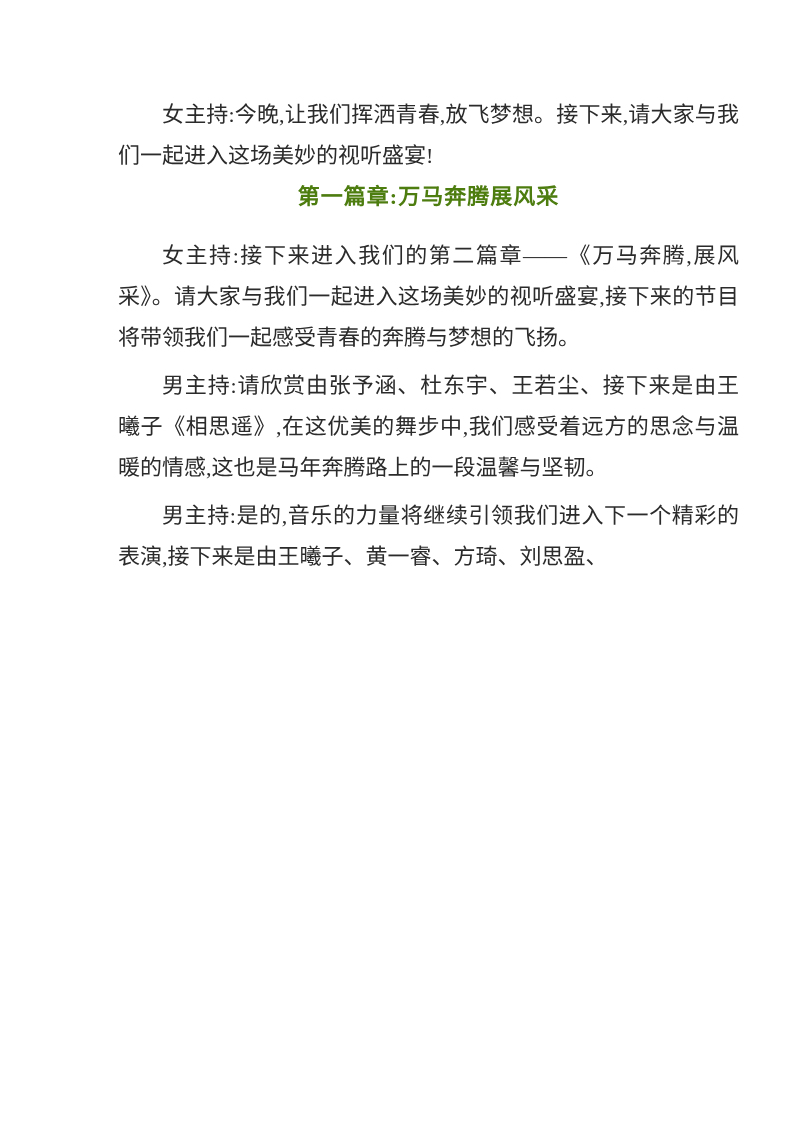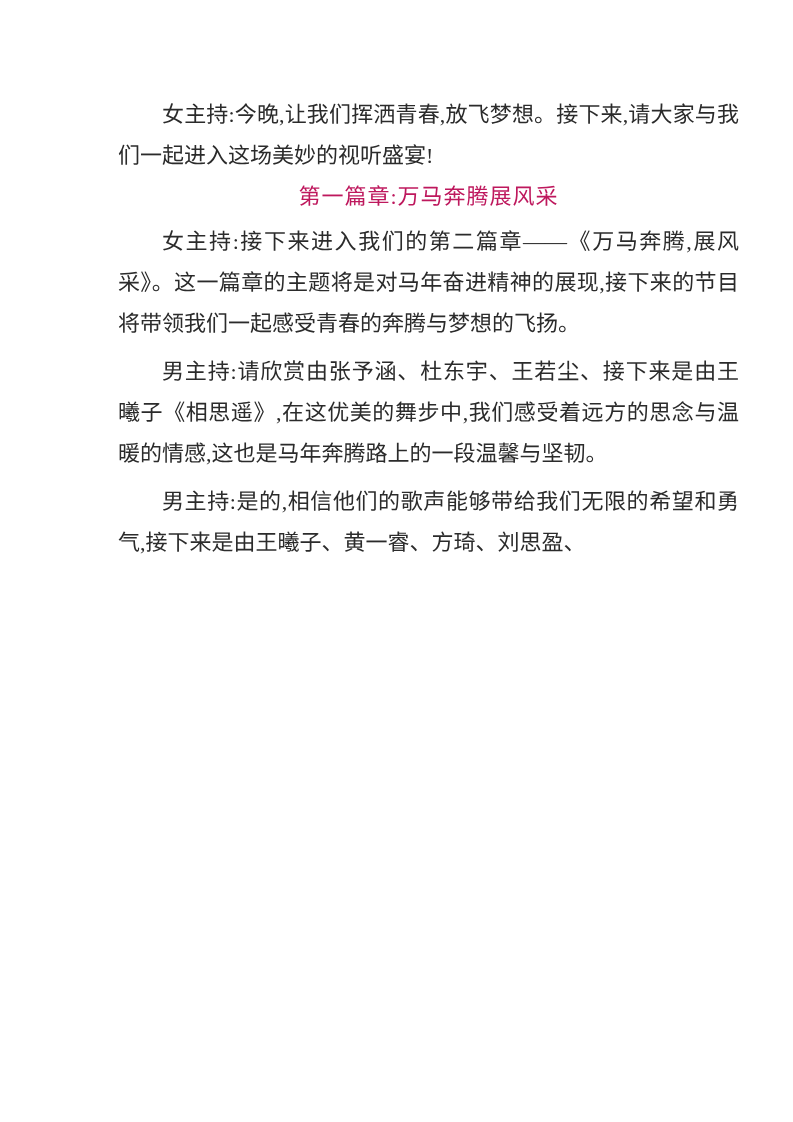--- a/index.html
+++ b/index.html
@@ -24,39 +24,39 @@
     margin: 0 0 7px 0;
     font-size: 22px;
     line-height: 41px;
     color: #2b2b2b;
     text-align: justify;
     text-justify: inter-character;
     text-indent: 2em;
     word-break: break-all;
   }
   .chapter-heading {
-    margin: -7px 0 4px 0;
+    margin: -7px 0 18px 0;
     font-size: 22px;
     line-height: 41px;
-    font-weight: 400;
-    color: #be185d;
+    font-weight: 700;
+    color: #4d7c0f;
     text-align: center;
     text-indent: 0;
     letter-spacing: 1px;
   }
 </style>
 </head>
 <body>
 
 <div class="doc-page">
   <p class="body-para">女主持:今晚,让我们挥洒青春,放飞梦想。接下来,请大家与我们一起进入这场美妙的视听盛宴!</p>
 
 
   <h2 class="chapter-heading">第一篇章:万马奔腾展风采</h2>
 
 
-  <p class="body-para">女主持:接下来进入我们的第二篇章——《万马奔腾,展风采》。这一篇章的主题将是对马年奋进精神的展现,接下来的节目将带领我们一起感受青春的奔腾与梦想的飞扬。</p>
+  <p class="body-para">女主持:接下来进入我们的第二篇章——《万马奔腾,展风采》。请大家与我们一起进入这场美妙的视听盛宴,接下来的节目将带领我们一起感受青春的奔腾与梦想的飞扬。</p>
 
   <p class="body-para">男主持:请欣赏由张予涵、杜东宇、王若尘、接下来是由王曦子《相思遥》,在这优美的舞步中,我们感受着远方的思念与温暖的情感,这也是马年奔腾路上的一段温馨与坚韧。</p>
 
 
-  <p class="body-para">男主持:是的,相信他们的歌声能够带给我们无限的希望和勇气,接下来是由王曦子、黄一睿、方琦、刘思盈、</p>
+  <p class="body-para">男主持:是的,音乐的力量将继续引领我们进入下一个精彩的表演,接下来是由王曦子、黄一睿、方琦、刘思盈、</p>
 </div>
 
 </body></html>

